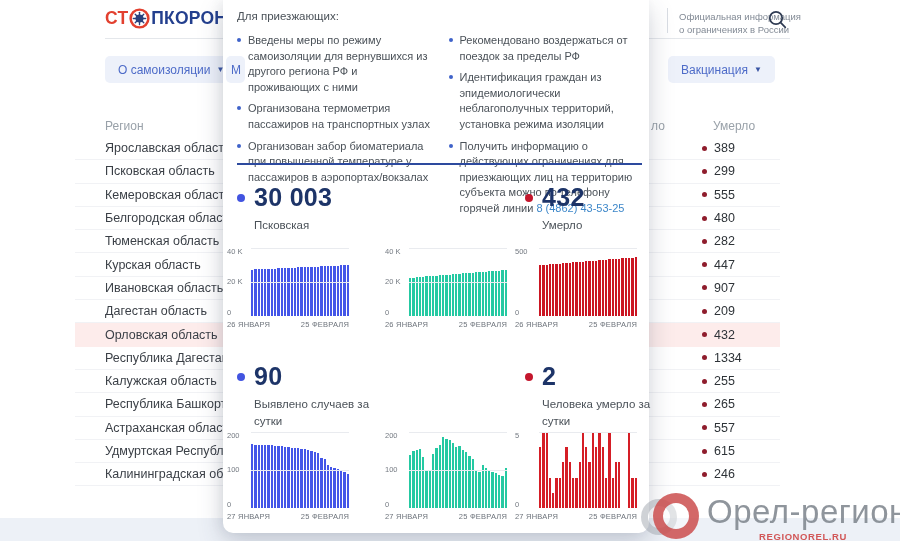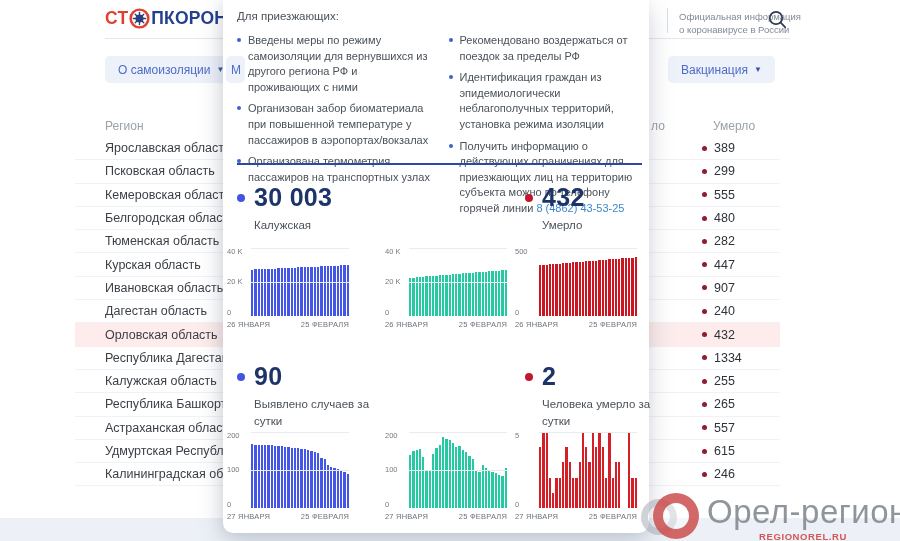--- a/index.html
+++ b/index.html
@@ -97,21 +97,21 @@
         </g>
         <circle cx="11" cy="11" r="4.2" fill="#28407c"></circle>
       </svg>
     </span>
     <span class="logo-rest">ПКОРОНАВИ</span>
   </div>
 
   <div class="hdr-vline"></div>
   <div class="hdr-caption">
     <div>Официальная информация</div>
-    <div>о коронавирусе в России</div>
+    <div>о ограничениях в России</div>
   </div>
   <div class="hdr-search">
     <svg width="21" height="21" viewBox="0 0 21 21">
       <circle cx="9" cy="9" r="6.2" fill="none" stroke="#2e3a52" stroke-width="1.7"></circle>
       <line x1="13.7" y1="13.7" x2="18.3" y2="18.3" stroke="#2e3a52" stroke-width="1.7" stroke-linecap="round"></line>
     </svg>
   </div>
 
   <div class="pill pill-about">
     <span>О самоизоляции</span>
@@ -175,21 +175,21 @@
         <span class="trow-name">Ивановская область</span>
         <span class="trow-val">
           <span class="vdot"></span>
           <span>907</span>
         </span>
       </div>
       <div class="trow">
         <span class="trow-name">Дагестан область</span>
         <span class="trow-val">
           <span class="vdot"></span>
-          <span>240</span>
+          <span>209</span>
         </span>
       </div>
       <div class="trow hl">
         <span class="trow-name">Орловская область</span>
         <span class="trow-val">
           <span class="vdot"></span>
           <span>432</span>
         </span>
       </div>
       <div class="trow">
@@ -240,25 +240,25 @@
     <div class="pc">
       <div class="arr-title">Для приезжающих:</div>
       <div class="arr-cols">
         <div class="arr-col">
             <div class="arr-item">
               <span class="arr-dot"></span>
               <span>Введены меры по режиму самоизоляции для вернувшихся из другого региона РФ и проживающих с ними</span>
             </div>
             <div class="arr-item">
               <span class="arr-dot"></span>
-              <span>Организован забор биоматериала при повышенной температуре у пассажиров в аэропортах/вокзалах</span>
+              <span>Организована термометрия пассажиров на транспортных узлах</span>
             </div>
             <div class="arr-item">
               <span class="arr-dot"></span>
-              <span>Организована термометрия пассажиров на транспортных узлах</span>
+              <span>Организован забор биоматериала при повышенной температуре у пассажиров в аэропортах/вокзалах</span>
             </div>
           </div>
         <div class="arr-col">
             <div class="arr-item">
               <span class="arr-dot"></span>
               <span>Рекомендовано воздержаться от поездок за пределы РФ</span>
             </div>
             <div class="arr-item">
               <span class="arr-dot"></span>
               <span>Идентификация граждан из эпидемиологически неблагополучных территорий, установка режима изоляции</span>
@@ -269,21 +269,21 @@
             </div>
           </div>
       </div>
       <div class="pdivider"></div>
 
       <div class="stat s-r1 sp1">
         <div class="stat-top">
             <span class="sdot" style="background: rgb(66, 84, 224);"></span>
             <span class="stat-num">30 003</span>
           </div>
-        <div class="stat-label">Калужская</div>
+        <div class="stat-label">Псковская</div>
       </div>
       <div class="stat s-r1 sp3">
         <div class="stat-top">
             <span class="sdot" style="background: rgb(196, 23, 45);"></span>
             <span class="stat-num">432</span>
           </div>
         <div class="stat-label">Умерло</div>
       </div>
 
       <div class="chart c-r1 cp1">

